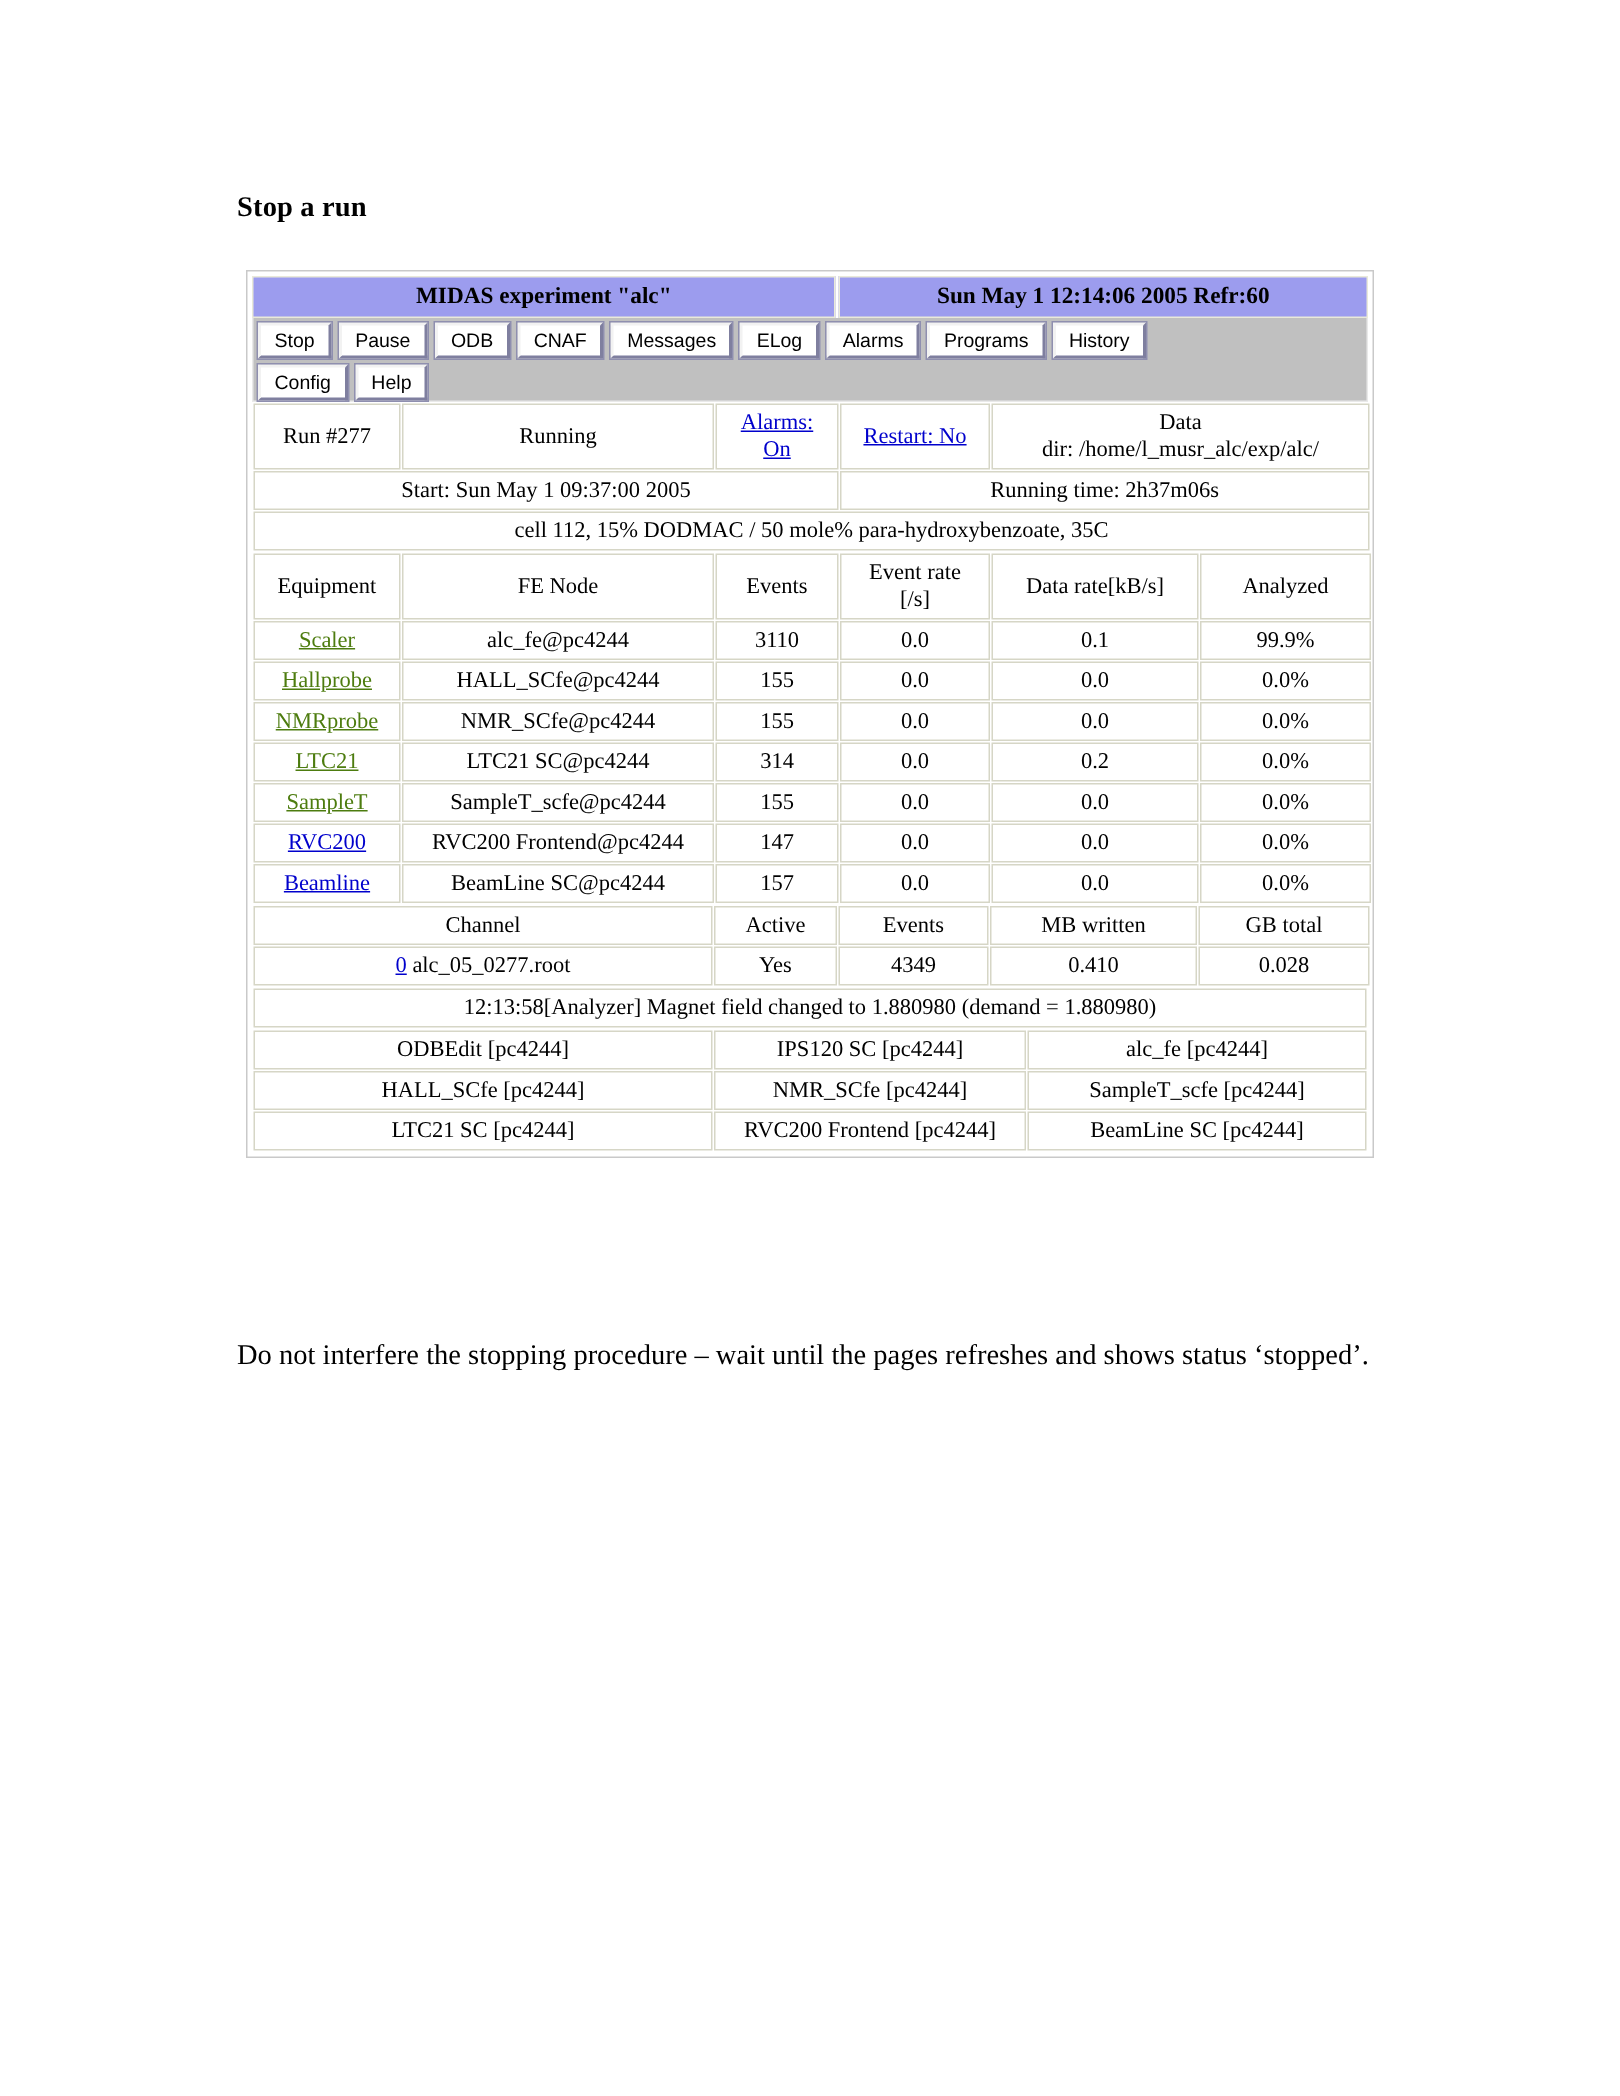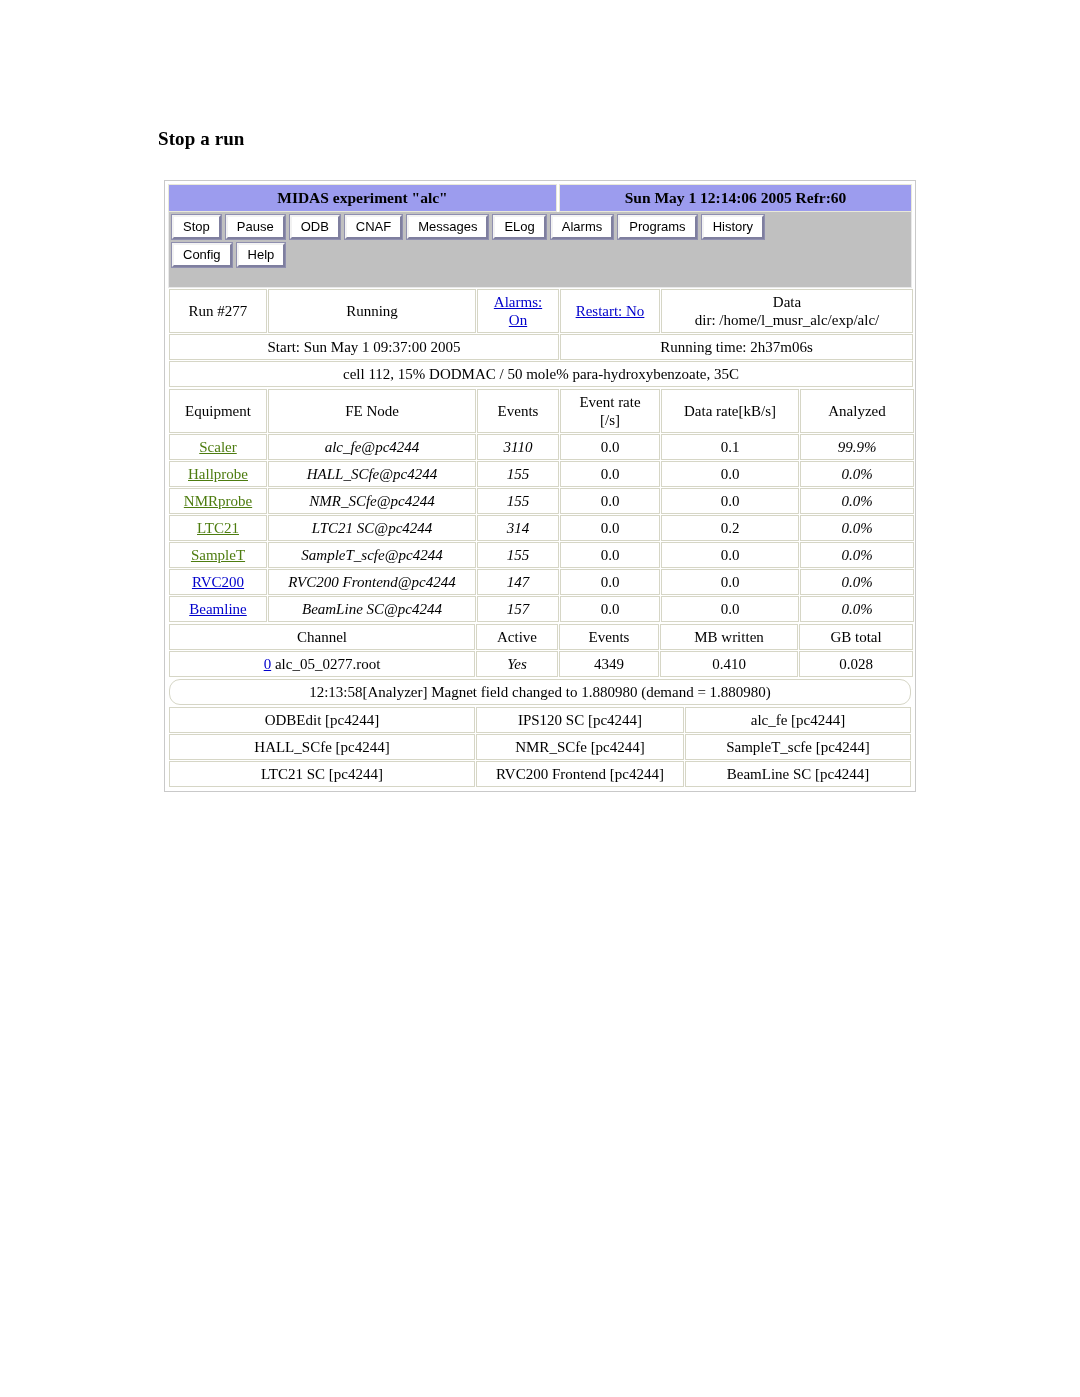--- a/index.html
+++ b/index.html
@@ -63,21 +63,21 @@
     height: 28px;
   }
   .titlebar .exp { width: 389px; }
   .titlebar .clock { flex: 1; margin-left: 2px; }
 
   
   .buttonbar {
     background: #c0c0c0;
     border: 1px solid #e9e9e9;
     border-top: none;
-    padding: 3px 3px 20px 3px;
+    padding: 3px 3px 0 3px;
     box-sizing: border-box;
   }
   .buttonbar .row {
     display: flex;
     gap: 5px;
     margin-bottom: 4px;
   }
   .buttonbar .row:last-child { margin-bottom: 0; }
   .btn {
     font-family: "Liberation Sans", "DejaVu Sans", sans-serif;
@@ -113,38 +113,37 @@
   }
   th.hdr {
     font-weight: bold;
     background: #ffffff;
   }
   td.greyrow {
     background: #ebebeb;
   }
   td.green { background: #00f000; }
   td.yellow { background: #ffff00; }
-  td.bold { font-weight: bold; font-style: italic; }
+  td.bold { font-weight: bold; }
 
   a.link {
     color: #0000cc;
     text-decoration: underline;
   }
   a.visited {
     color: #4d7c0f;
     text-decoration: underline;
   }
   td.leftcell { text-align: left; padding-left: 7px; }
 
   .msgrow td {
     text-align: left;
     font-weight: bold;
     padding-left: 7px;
     font-size: 15px;
-    border-radius: 11px;
   }
 
   .expdesc td {
     font-weight: bold;
     background: #ebebeb;
     font-size: 15.5px;
   }
 
   
   .caption {
@@ -364,14 +363,15 @@
           <tr>
             <td class="greyrow">LTC21 SC [pc4244]</td>
             <td class="greyrow">RVC200 Frontend [pc4244]</td>
             <td class="greyrow">BeamLine SC [pc4244]</td>
           </tr>
         </tbody>
     </table>
 
   </div>
 
+  <div class="caption">Do not interfere the stopping procedure – wait until the pages refreshes and shows status ‘stopped’.</div>
 
 </div>
 
 </body></html>

